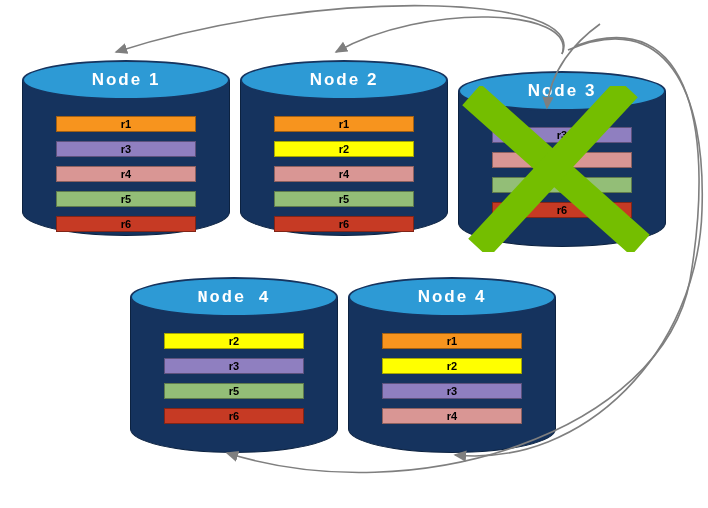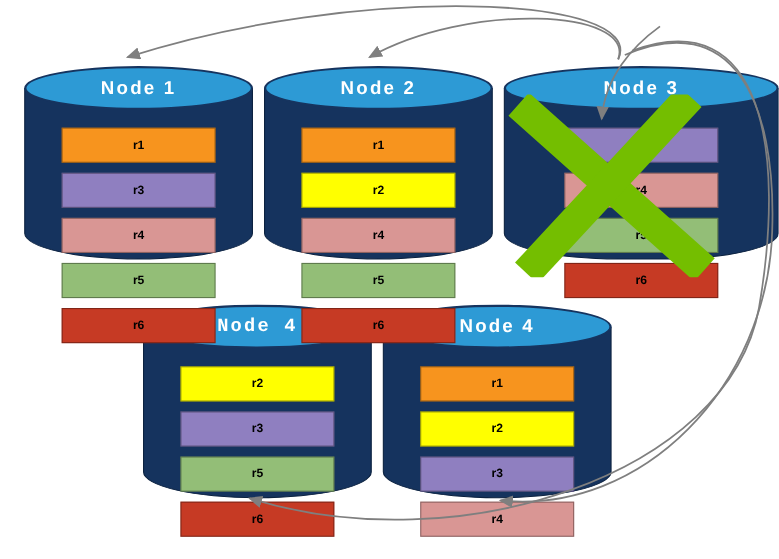--- a/index.html
+++ b/index.html
@@ -43,21 +43,21 @@
     position: absolute;
     left: 0; top: 56px;
     width: 100%;
     display: flex;
     flex-direction: column;
     align-items: center;
     gap: 9px;
     z-index: 3;
   }
   .replica-bar {
-    width: 140px; height: 32px;
+    width: 140px; height: 16px;
     display: flex; align-items: center; justify-content: center;
     font-size: 11px; font-weight: bold; color: #000000;
     border: 1px solid rgba(0,0,0,0.35);
     box-sizing: border-box;
   }
   #arrows-layer {
     position: absolute; inset: 0;
     z-index: 5;
     pointer-events: none;
   }
@@ -94,21 +94,21 @@
           <span class="node-title" style="color: rgb(255, 255, 255);">Node 2</span>
         </div>
         <div class="replicas">
           <div class="replica-bar" style="background: rgb(247, 148, 30);">r1</div>
           <div class="replica-bar" style="background: rgb(255, 255, 0);">r2</div>
           <div class="replica-bar" style="background: rgb(217, 150, 148);">r4</div>
           <div class="replica-bar" style="background: rgb(147, 190, 119);">r5</div>
           <div class="replica-bar" style="background: rgb(198, 58, 36);">r6</div>
         </div>
       </div>
-      <div class="node" style="left: 458px; top: 60px; padding-left: 42px;">
+      <div class="node" style="left: 458px; top: 71px;">
         <div class="cyl-body" style="background: rgb(21, 51, 94);"></div>
         <div class="cyl-top" style="background: rgb(45, 154, 213);">
           <span class="node-title" style="color: rgb(255, 255, 255);">Node 3</span>
         </div>
         <div class="replicas">
           <div class="replica-bar" style="background: rgb(143, 127, 192);">r3</div>
           <div class="replica-bar" style="background: rgb(217, 150, 148);">r4</div>
           <div class="replica-bar" style="background: rgb(147, 190, 119);">r5</div>
           <div class="replica-bar" style="background: rgb(198, 58, 36);">r6</div>
         </div>

